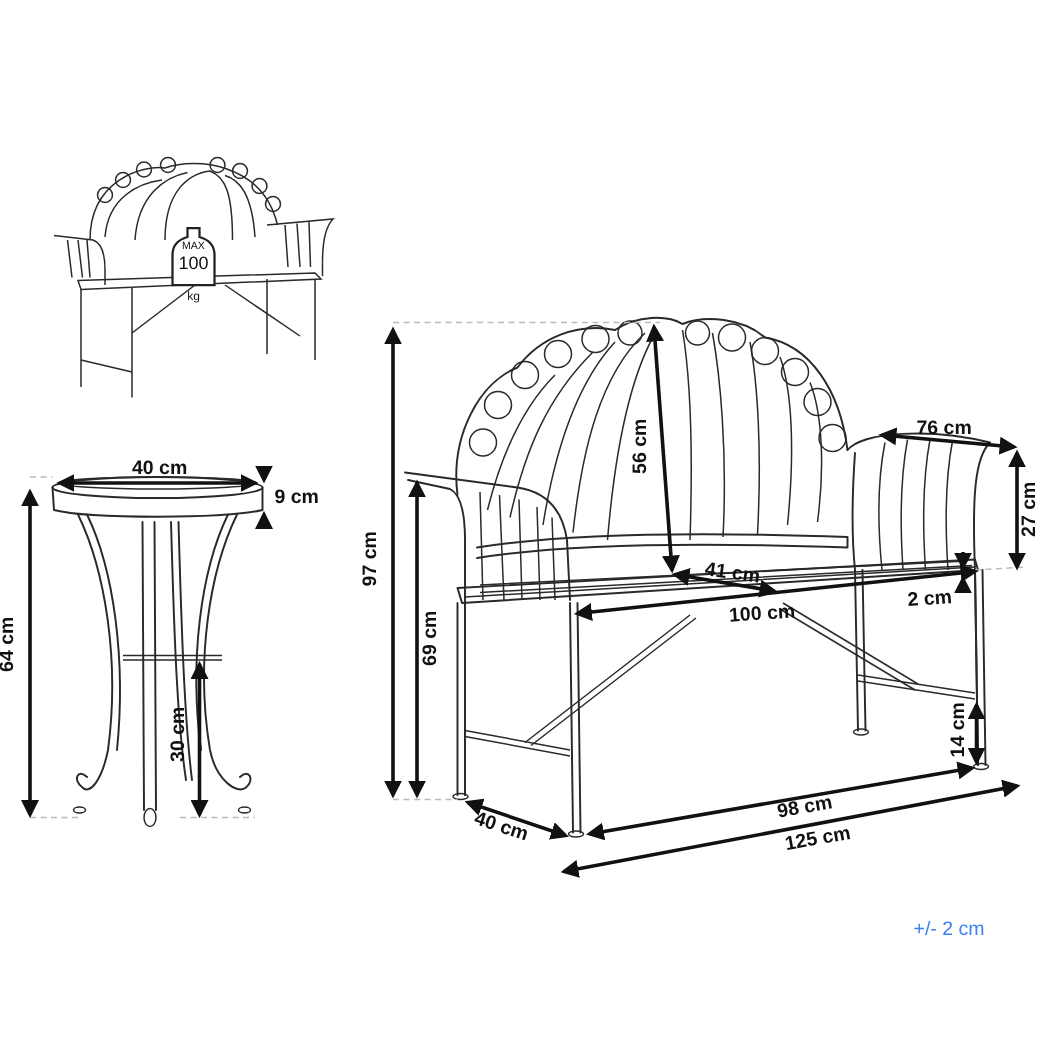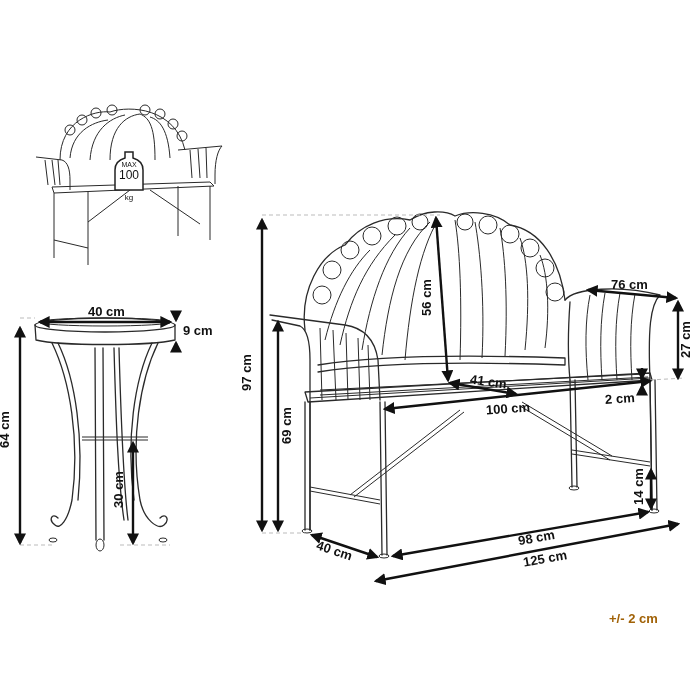--- a/index.html
+++ b/index.html
@@ -4,21 +4,21 @@
 <style>
   html, body { margin: 0; padding: 0; background: #ffffff; }
   body { width: 700px; height: 700px; position: relative; overflow: hidden;
          font-family: "Liberation Sans", "DejaVu Sans", sans-serif; }
   svg { position: absolute; left: 0; top: 0; }
   .ln { fill: none; stroke: #2a2a2a; stroke-width: 1.3; stroke-linecap: round; stroke-linejoin: round; }
   .ln2 { fill: none; stroke: #2a2a2a; stroke-width: 1; }
   .dim { fill: none; stroke: #111; stroke-width: 2.4; }
   .dash { fill: none; stroke: #bbb; stroke-width: 1; stroke-dasharray: 4 3; }
   .lbl { position: absolute; font-weight: bold; font-size: 13px; color: #111; white-space: nowrap; }
-  .tol { position: absolute; font-weight: bold; font-size: 13px; color: #a16207; }
+  .tol { position: absolute; font-weight: normal; font-size: 13px; color: #3b82f6; }
   .weight { position: absolute; left: 114px; top: 150px; width: 30px; height: 40px; }
   .weight-text { position: absolute; left: 0; width: 30px; text-align: center; font-weight: normal; color: #111; }
 </style>
 </head>
 <body>
 
 <svg width="700" height="700" viewBox="0 0 700 700">
   <defs>
     <marker id="ah" viewBox="0 0 10 10" refX="8" refY="5" markerWidth="5" markerHeight="5" orient="auto-start-reverse">
       <path d="M0,0 L10,5 L0,10 z" fill="#111"></path>

